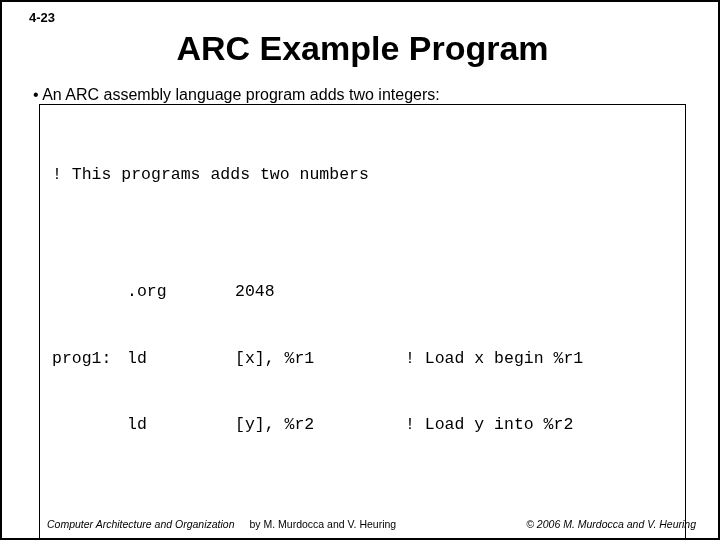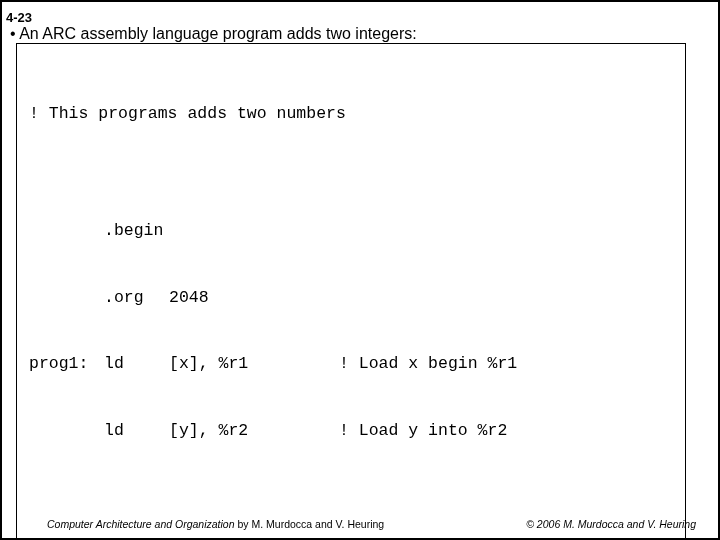--- a/index.html
+++ b/index.html
@@ -7,21 +7,21 @@
     padding: 0;
     font-family: Arial, Helvetica, sans-serif;
     background: #fff;
   }
   .slide {
     width: 720px;
     height: 540px;
     border: 2px solid #000;
     box-sizing: border-box;
     position: relative;
-    padding: 8px 22px 8px 4px;
+    padding: 8px 22px 8px 27px;
   }
   .top-row {
     display: flex;
     justify-content: space-between;
     align-items: baseline;
     font-size: 13px;
     font-weight: bold;
   }
   .title {
     text-align: center;
@@ -41,51 +41,51 @@
     font-family: "Courier New", Courier, monospace;
     font-size: 16.5px;
     line-height: 1.35;
     white-space: pre;
   }
   .code-row {
     display: flex;
   }
   .c-label { width: 75px; flex-shrink: 0; }
   .c-op    { width: 65px; flex-shrink: 0; }
-  .c-args  { width: 170px; flex-shrink: 0; }
+  .c-args  { width: 170px; flex-shrink: 0; margin-left: 43px; }
   .c-cmt   { flex: 1; }
   .footer {
     position: absolute;
     bottom: 8px;
     left: 22px;
     right: 22px;
     display: flex;
     justify-content: space-between;
     font-size: 10.5px;
     font-style: italic;
   }
   .footer .book { font-style: italic; margin-left: 23px; }
-  .footer .auth { font-style: normal; }
+  .footer .auth { font-style: normal; margin-left: 12px; }
 </style>
 </head>
 <body>
 
 <div class="slide">
 
   <div class="top-row">
     <span>4-23</span>
   </div>
 
+  <div class="title">ARC Example Program</div>
 
   <div class="bullet">• An ARC assembly language program adds two integers:</div>
 
   <div class="code-box">
     <div>! This programs adds two numbers</div>
     <div style="height:6px"></div>
-    <div class="code-row"><span class="c-label"></span><span class="c-op">.begin</span><span class="c-args"></span><span class="c-cmt"></span></div>
     <div class="code-row"><span class="c-label"></span><span class="c-op">.org</span><span class="c-args">2048</span><span class="c-cmt"></span></div>
     <div class="code-row"><span class="c-label">prog1:</span><span class="c-op">ld</span><span class="c-args">[x], %r1</span><span class="c-cmt">! Load x begin %r1</span></div>
     <div class="code-row"><span class="c-label"></span><span class="c-op">ld</span><span class="c-args">[y], %r2</span><span class="c-cmt">! Load y into %r2</span></div>
     
     
     
     
     
     
     

